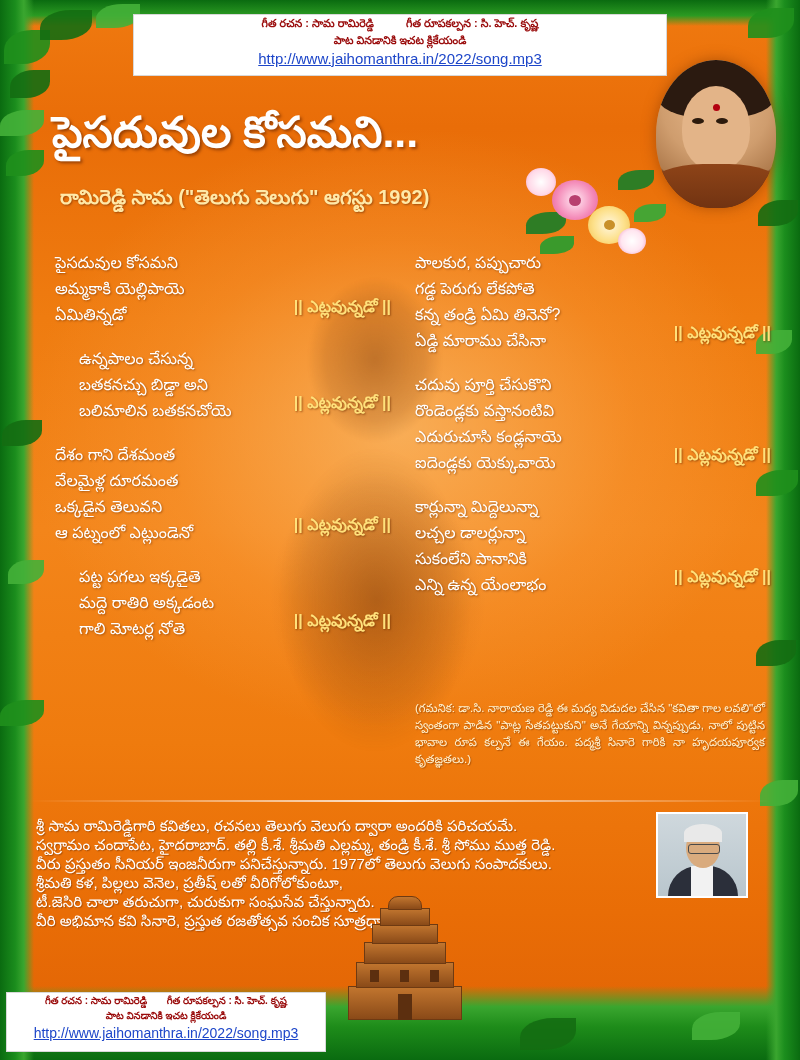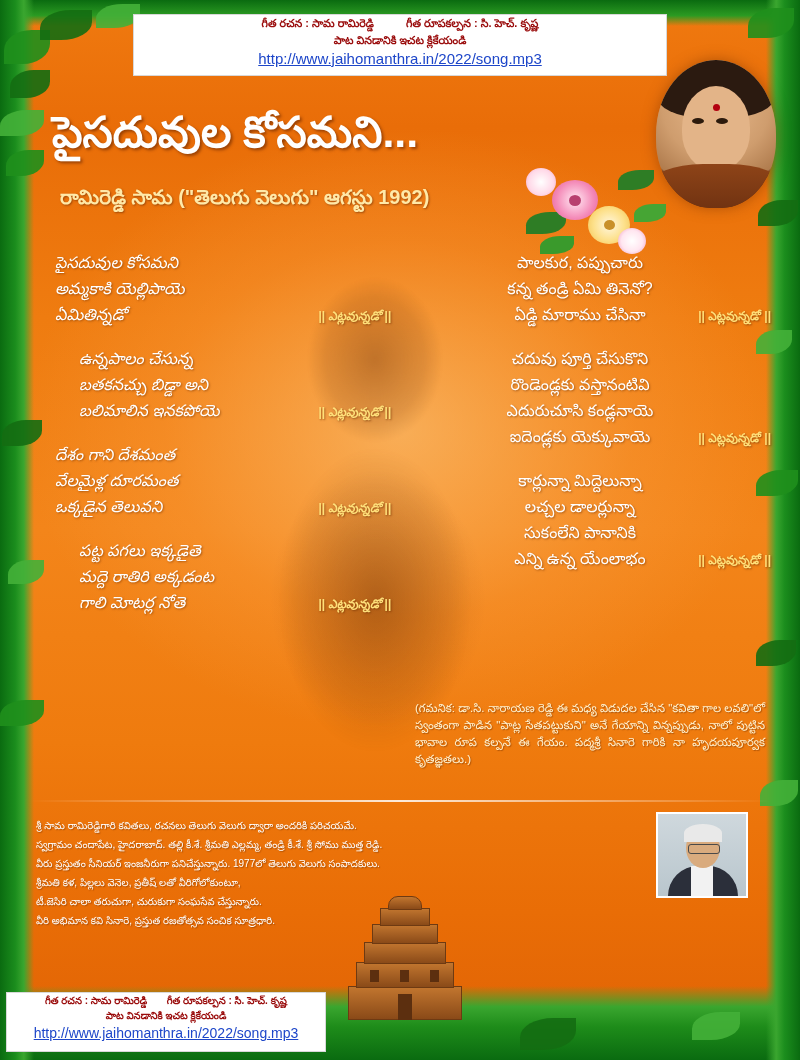--- a/index.html
+++ b/index.html
@@ -81,47 +81,47 @@
   .lady-eye{position:absolute;top:58px;width:12px;height:6px;background:#2c1a0c;border-radius:50%;}
   .lady-eye.le{left:36px;} .lady-eye.re{left:60px;}
   .lady-saree{position:absolute;left:-6px;top:104px;width:132px;height:54px;background:linear-gradient(180deg,#8e4418,#6b2f10);border-radius:40% 40% 0 0;}
 
   .flowers{position:absolute;right:128px;top:150px;width:150px;height:110px;}
   .fl{position:absolute;border-radius:50%;}
   .leafsprig{position:absolute;background:#2e7d25;border-radius:60% 0 60% 0;}
 
   .lyrics{position:absolute;left:0;top:250px;width:800px;height:540px;}
   .col{position:absolute;top:0;width:330px;}
-  .col.left{left:55px;font-style:italic;}
-  .col.right{left:415px;text-align:center;}
+  .col.left{left:55px;}
+  .col.right{left:415px;}
   .stanza{position:relative;margin-bottom:18px;}
   .line{font-size:16px;color:#ffffff;line-height:26px;white-space:nowrap;
     text-shadow:1px 1px 2px rgba(110,45,0,.55);}
   .line.ind{padding-left:24px;}
   .refrain{
-    position:absolute;right:-6px;bottom:2px;
-    font-size:12px;color:#ffe07a;font-weight:bold;white-space:nowrap;
+    position:absolute;right:-6px;bottom:8px;
+    font-size:16px;color:#ffe07a;font-weight:bold;white-space:nowrap;
     text-shadow:1px 1px 2px rgba(110,45,0,.6);
     margin-left:14px;
   }
   .col.right .refrain{right:-26px;}
 
   .note{
     position:absolute;left:415px;top:700px;width:350px;
     font-size:11.5px;color:#fff3d2;line-height:17px;
     text-shadow:1px 1px 1px rgba(110,45,0,.5);
     text-align:justify;
   }
 
   .divider{position:absolute;left:30px;top:800px;width:740px;height:2px;
     background:linear-gradient(90deg,rgba(255,255,255,0),rgba(255,255,255,.85),rgba(255,255,255,0));}
 
   .bio{
     position:absolute;left:36px;top:816px;width:600px;
-    font-size:10px;color:#ffffff;line-height:19px;
+    font-size:15px;color:#ffffff;line-height:19px;
     text-shadow:1px 1px 1px rgba(110,45,0,.5);
   }
 
   .photo-man{
     position:absolute;left:656px;top:812px;width:92px;height:86px;
     background:#f3efe6;border:2px solid #ffffff;box-sizing:border-box;overflow:hidden;
   }
   .man-bg{position:absolute;inset:0;background:linear-gradient(180deg,#cfd8dd 0%,#b9c6cd 100%);}
   .man-head{position:absolute;left:28px;top:14px;width:34px;height:40px;background:#d9ab7e;border-radius:50%;}
   .man-hair{position:absolute;left:26px;top:10px;width:38px;height:18px;background:#e9e9e9;border-radius:50% 50% 0 0;}
@@ -216,44 +216,46 @@
       <div class="stanza">
         <div class="line">పైసదువుల కోసమని</div>
         <div class="line">అమ్మకాకి యెల్లిపాయె</div>
         <div class="line">ఏమితిన్నడో</div>
         <div class="refrain">|| ఎట్లవున్నడో ||</div>
       </div>
 
       <div class="stanza">
         <div class="line ind">ఉన్నపాలం చేసున్న</div>
         <div class="line ind">బతకనచ్చు బిడ్డా అని</div>
-        <div class="line ind">బలిమాలిన ఇనకపోయె</div>
+        <div class="line ind">బలిమాలిన బతకనచోయె</div>
         <div class="refrain">|| ఎట్లవున్నడో ||</div>
       </div>
 
       <div class="stanza">
         <div class="line">దేశం గాని దేశమంత</div>
         <div class="line">వేలమైళ్ల దూరమంత</div>
         <div class="line">ఒక్కడైన తెలువని</div>
+        <div class="line">ఆ పట్నంలో ఎట్లుండెనో</div>
         <div class="refrain">|| ఎట్లవున్నడో ||</div>
       </div>
 
       <div class="stanza">
         <div class="line ind">పట్ట పగలు ఇక్కడైతె</div>
         <div class="line ind">మద్దె రాతిరి అక్కడంట</div>
         <div class="line ind">గాలి మోటర్ల నోతె</div>
         <div class="refrain">|| ఎట్లవున్నడో ||</div>
       </div>
 
     </div>
 
     <div class="col right">
 
       <div class="stanza">
         <div class="line">పాలకుర, పప్పుచారు</div>
+        <div class="line">గడ్డ పెరుగు లేకపోతె</div>
         <div class="line">కన్న తండ్రి ఏమి తినెనో?</div>
         <div class="line">ఏడ్డి మారాము చేసినా</div>
         <div class="refrain">|| ఎట్లవున్నడో ||</div>
       </div>
 
       <div class="stanza">
         <div class="line">చదువు పూర్తి చేసుకొని</div>
         <div class="line">రొండెండ్లకు వస్తానంటివి</div>
         <div class="line">ఎదురుచూసి కండ్లనాయె</div>
         <div class="line">ఐదెండ్లకు యెక్కువాయె</div>

